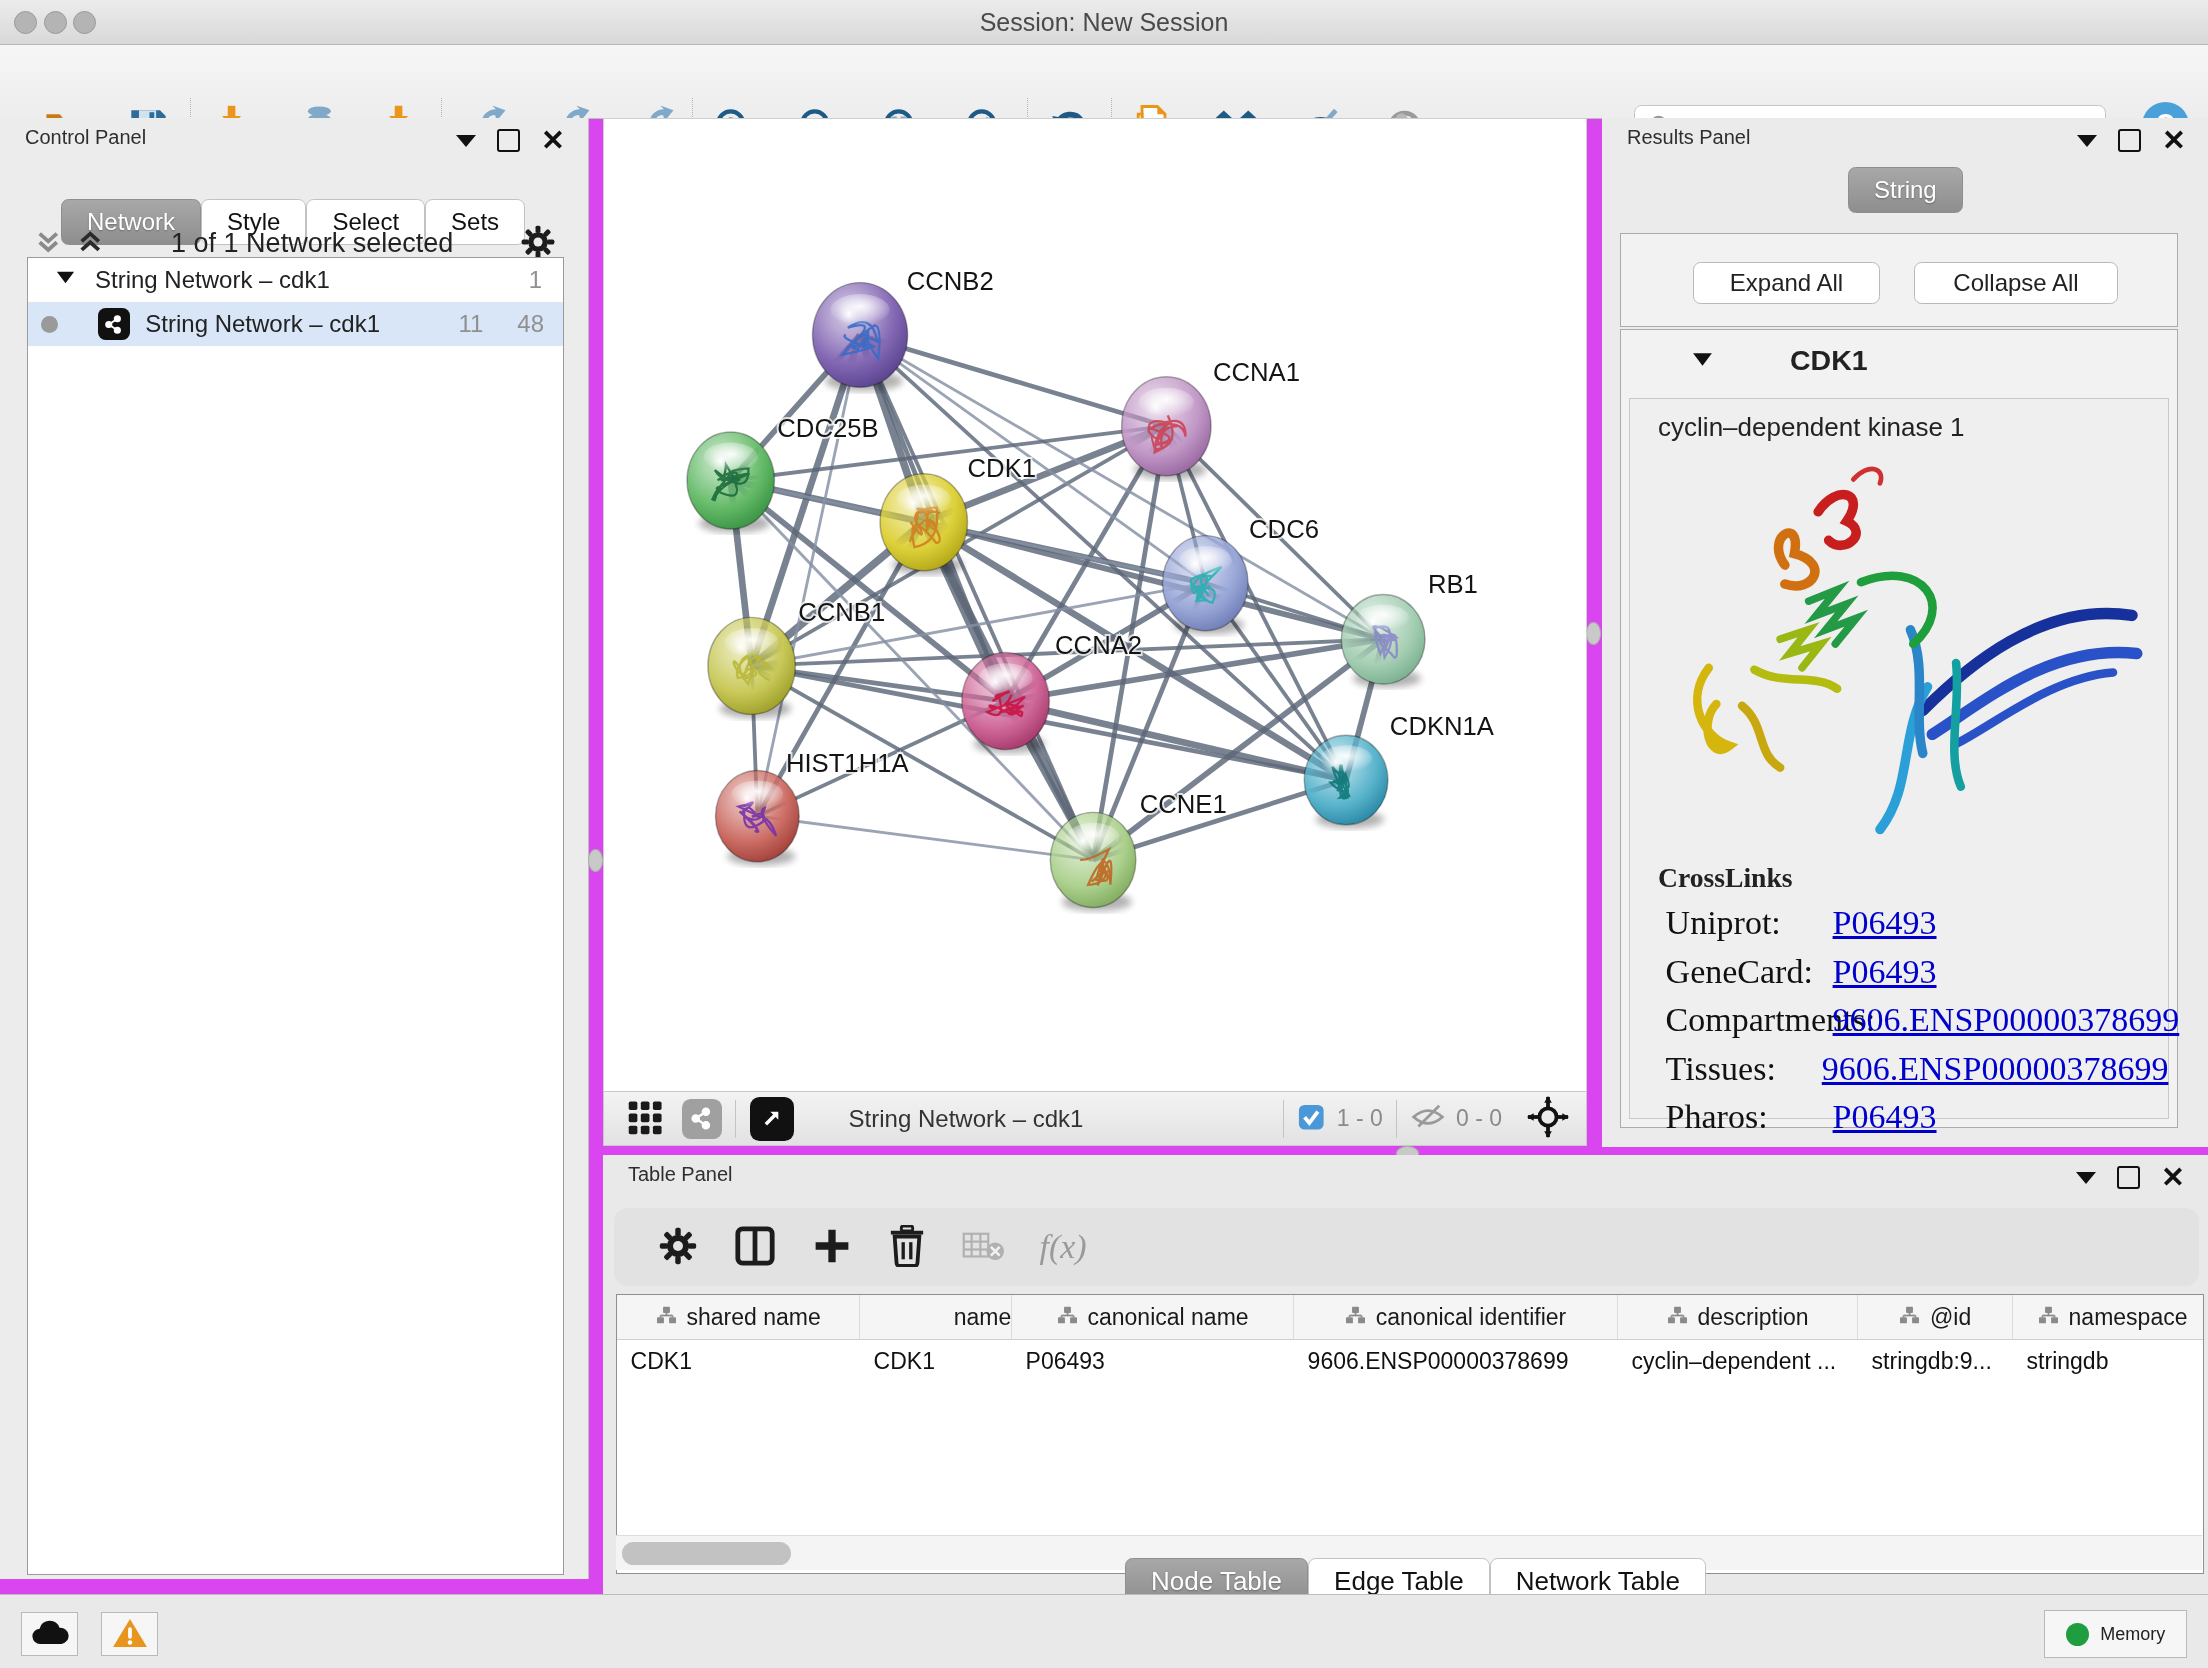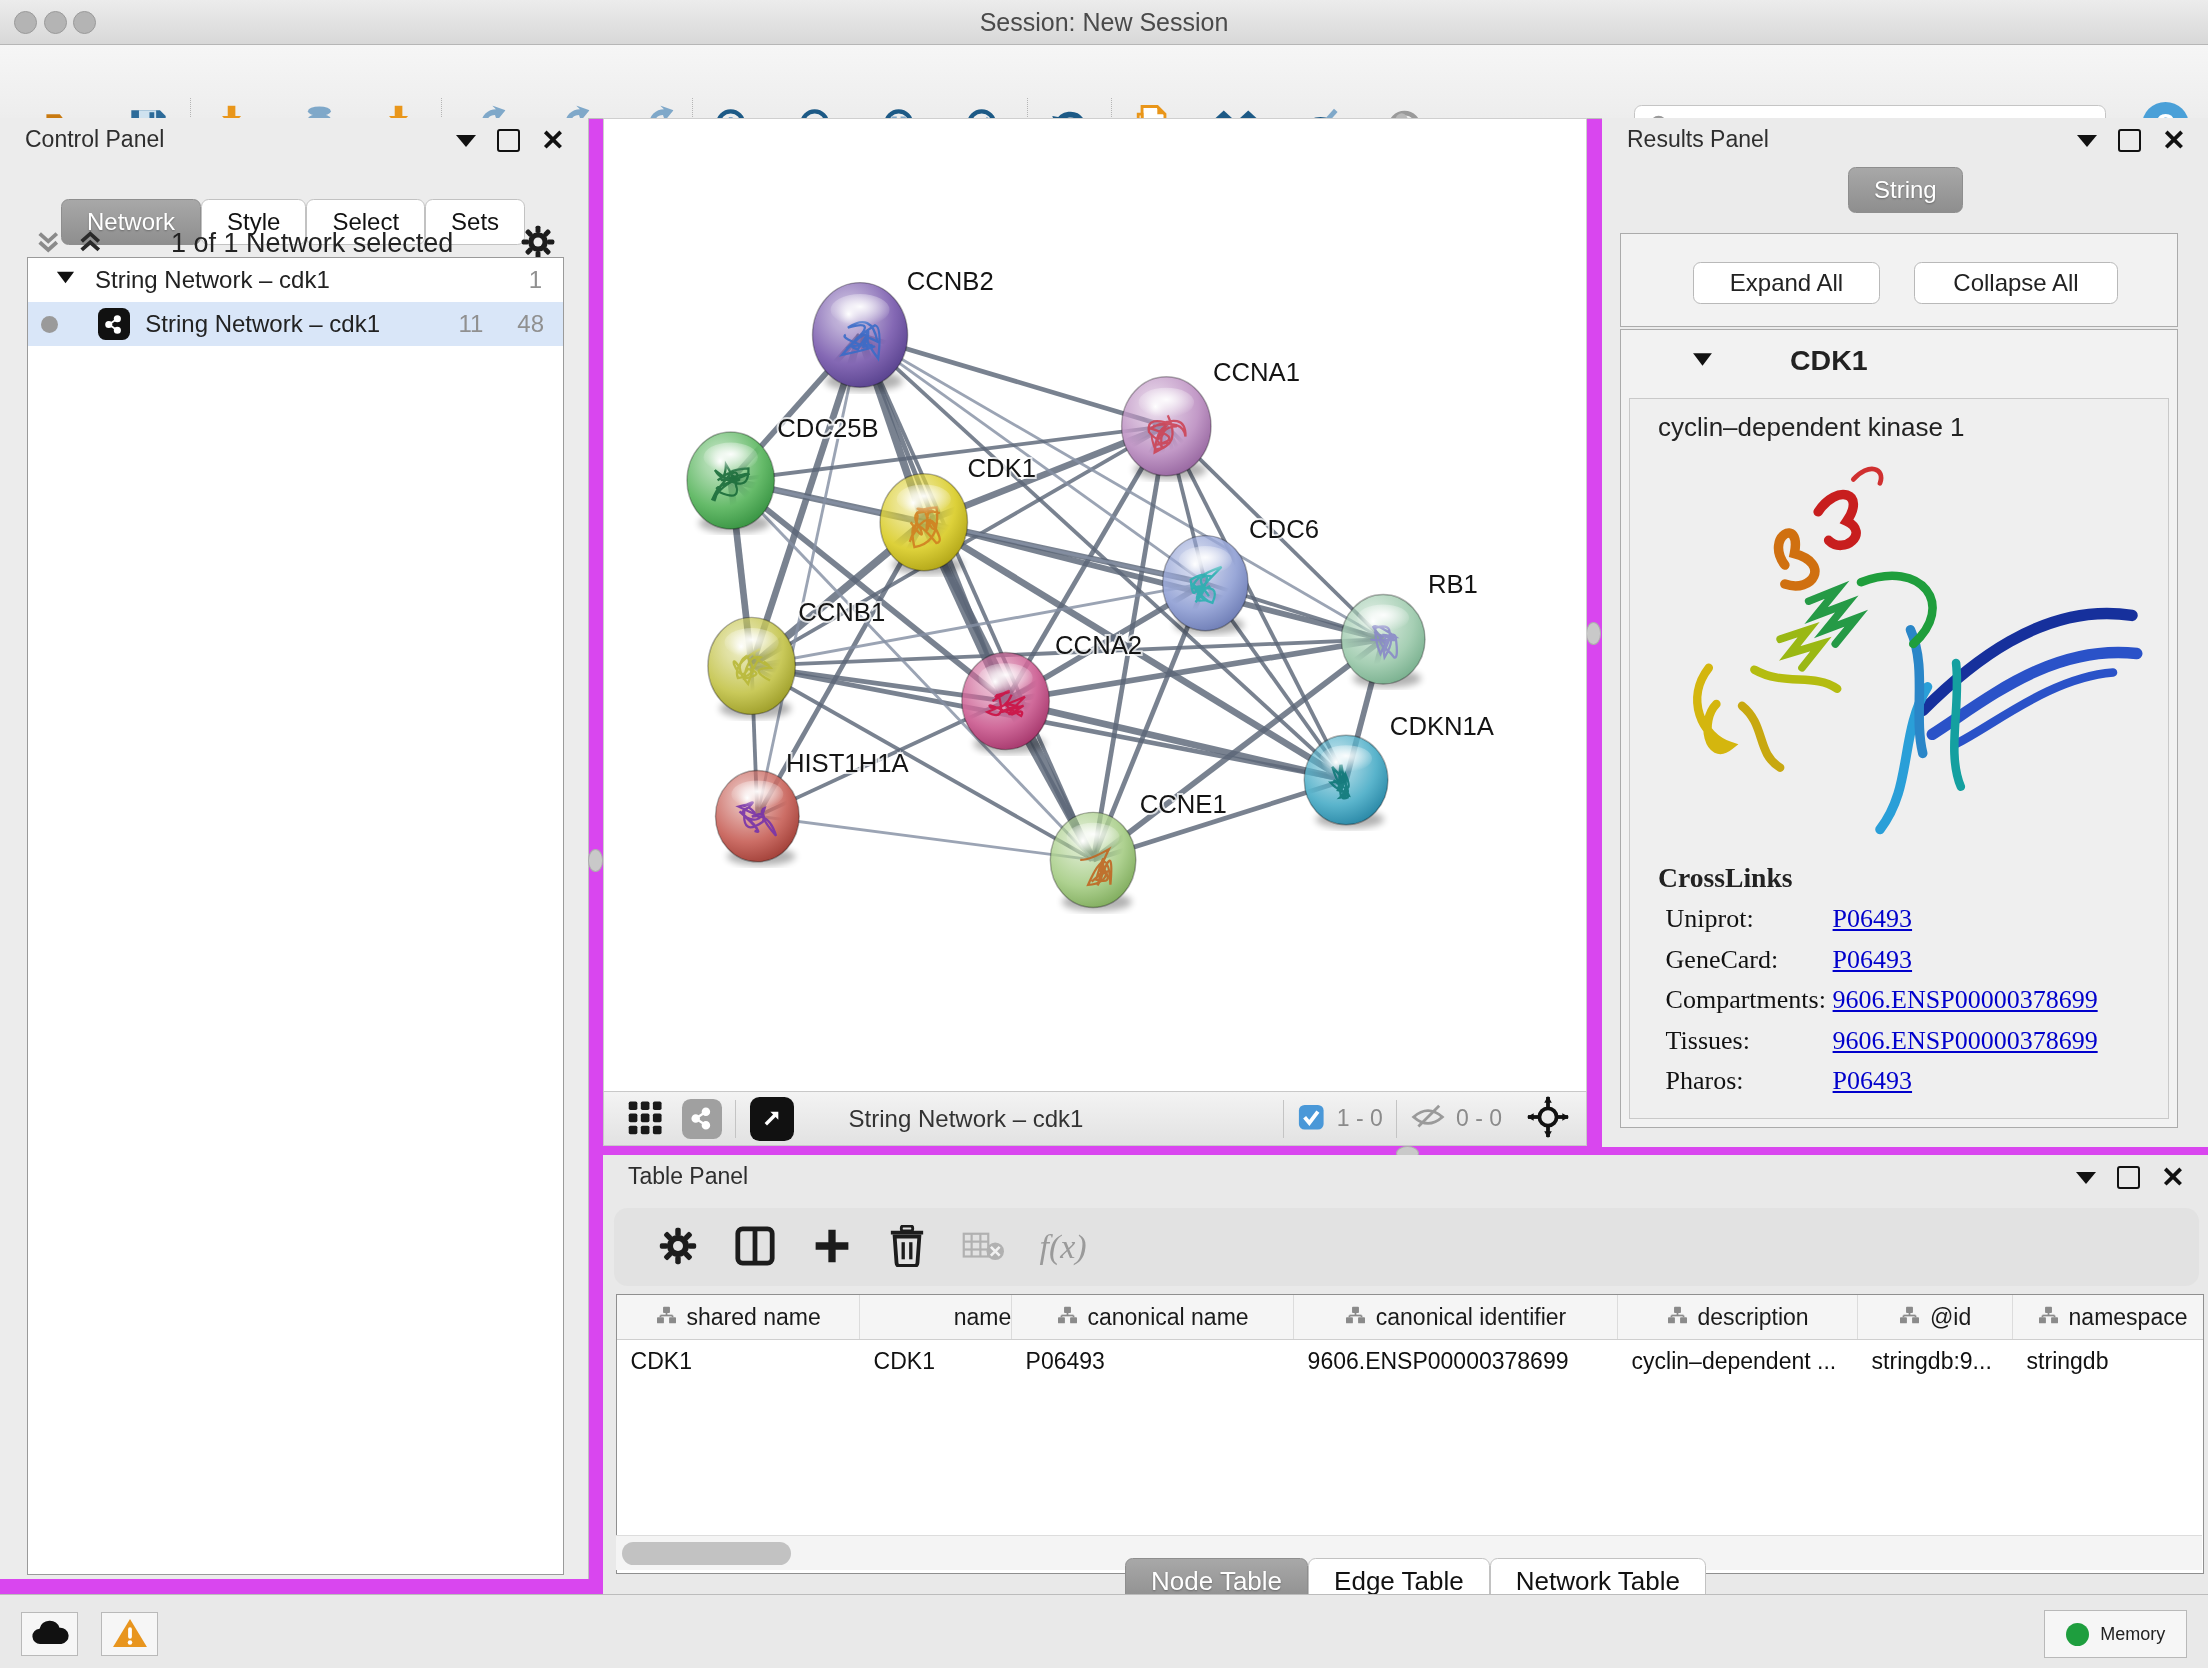--- a/index.html
+++ b/index.html
@@ -16,21 +16,21 @@
   .toolbar{position:absolute;left:0;top:45px;width:2208px;height:73px;
     background:linear-gradient(#f6f6f6,#ededed);border-bottom:1px solid #bdbdbd;}
   .tb-btn{position:absolute;top:55px;width:49px;height:49px;transform:translate(-50%,-50%);
     top:82px;display:flex;align-items:center;justify-content:center;cursor:pointer;}
   .tb-sep{position:absolute;top:53px;width:0;height:55px;border-left:1.9px dotted #b5b5b5;}
   .searchbox{position:absolute;left:1634px;top:60px;width:470px;height:42px;background:#fff;
     border:1.9px solid #c5c5c5;border-radius:7.6px;display:flex;align-items:center;}
   .searchbox input{border:none;outline:none;font-size:23px;flex:1;background:transparent;
     font-family:"Liberation Sans",sans-serif;}
   
-  .panel-title{font-size:23px;color:#2e2e2e;}
+  .panel-title{font-size:20px;color:#2e2e2e;}
   .panel-ctrl{position:absolute;display:flex;gap:21px;align-items:center;}
   .pc-min{width:0;height:0;border-left:10.5px solid transparent;border-right:10.5px solid transparent;
     border-top:12.4px solid #111;}
   .pc-float{width:19px;height:19px;border:2.9px solid #111;border-radius:2.9px;}
   .pc-close{font-size:28.5px;font-weight:bold;color:#111;line-height:19px;}
   .tab{height:44px;line-height:44px;padding:0 25px;background:#fff;border:1px solid #c2c2c2;
     border-radius:7.6px;font-size:24px;color:#111;display:inline-block;}
   .tab.sel{background:linear-gradient(#a8a8a8,#8e8e8e);color:#fff;border-color:#8e8e8e;
     text-shadow:0 1px 1.9px rgba(0,0,0,.3);}
   
@@ -57,21 +57,21 @@
   
   #results-panel{position:absolute;left:1602px;top:118px;width:607px;height:1029px;background:#ebebeb;}
   #rp-box1{position:absolute;left:18px;top:115px;width:556px;height:92px;background:#f2f2f2;
     border:1.9px solid #ababab;}
   #rp-box2{position:absolute;left:18px;top:211px;width:556px;height:797px;background:#f2f2f2;
     border:1.9px solid #ababab;}
   .rp-btn{position:absolute;top:27.6px;height:40px;line-height:40px;background:#fff;
     border:1px solid #b9b9b9;border-radius:7.6px;font-size:24px;text-align:center;}
   #rp-inner{position:absolute;left:7.6px;top:68px;right:7.6px;bottom:7.6px;background:#efefef;
     border:1px solid #c9c9c9;}
-  .xl-row{display:flex;font-family:"Liberation Serif",serif;font-size:26px;margin:10.5px 0 10.5px 36px;}
+  .xl-row{display:flex;font-family:"Liberation Serif",serif;font-size:34px;margin:10.5px 0 10.5px 36px;}
   .xl-label{width:167px;color:#111;}
   .xl-link{color:#0000cc;text-decoration:underline;}
   
   #table-panel{position:absolute;left:603px;top:1155px;width:1605px;height:439px;background:#e9e9e9;}
   #tp-toolbar{position:absolute;left:10.5px;top:53px;width:1585px;height:78px;background:#e2e2e2;
     border-radius:13.3px;display:flex;align-items:center;gap:36px;padding-left:44px;box-sizing:border-box;}
   #tp-table{position:absolute;left:13.3px;top:139px;width:1586px;height:278px;background:#fff;
     border:1.9px solid #8f8f8f;overflow:hidden;}
   #tp-header{display:flex;background:#f5f5f5;border-bottom:1.9px solid #cfcfcf;height:44px;}
   .th{display:flex;align-items:center;justify-content:center;gap:9.5px;font-size:23px;color:#1a1a1a;

